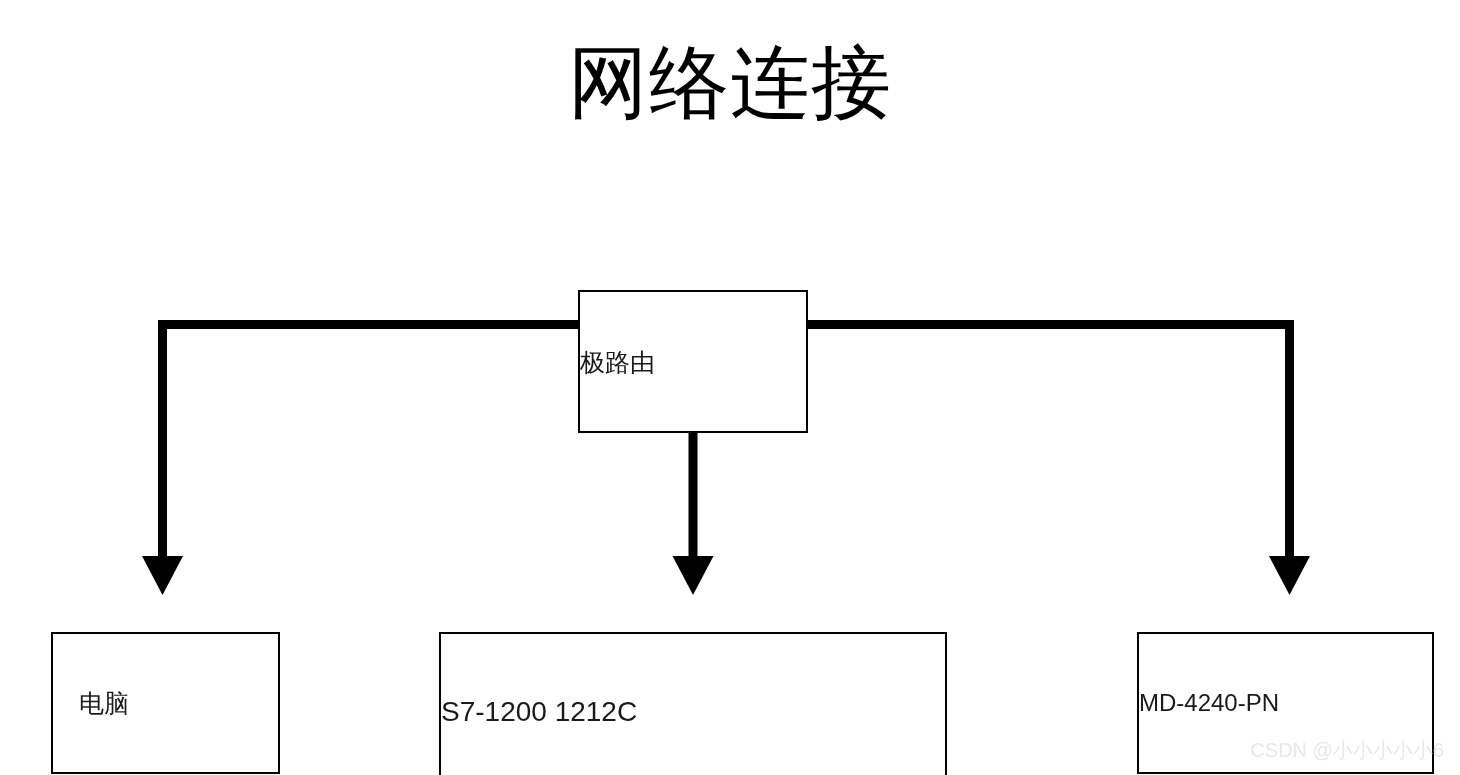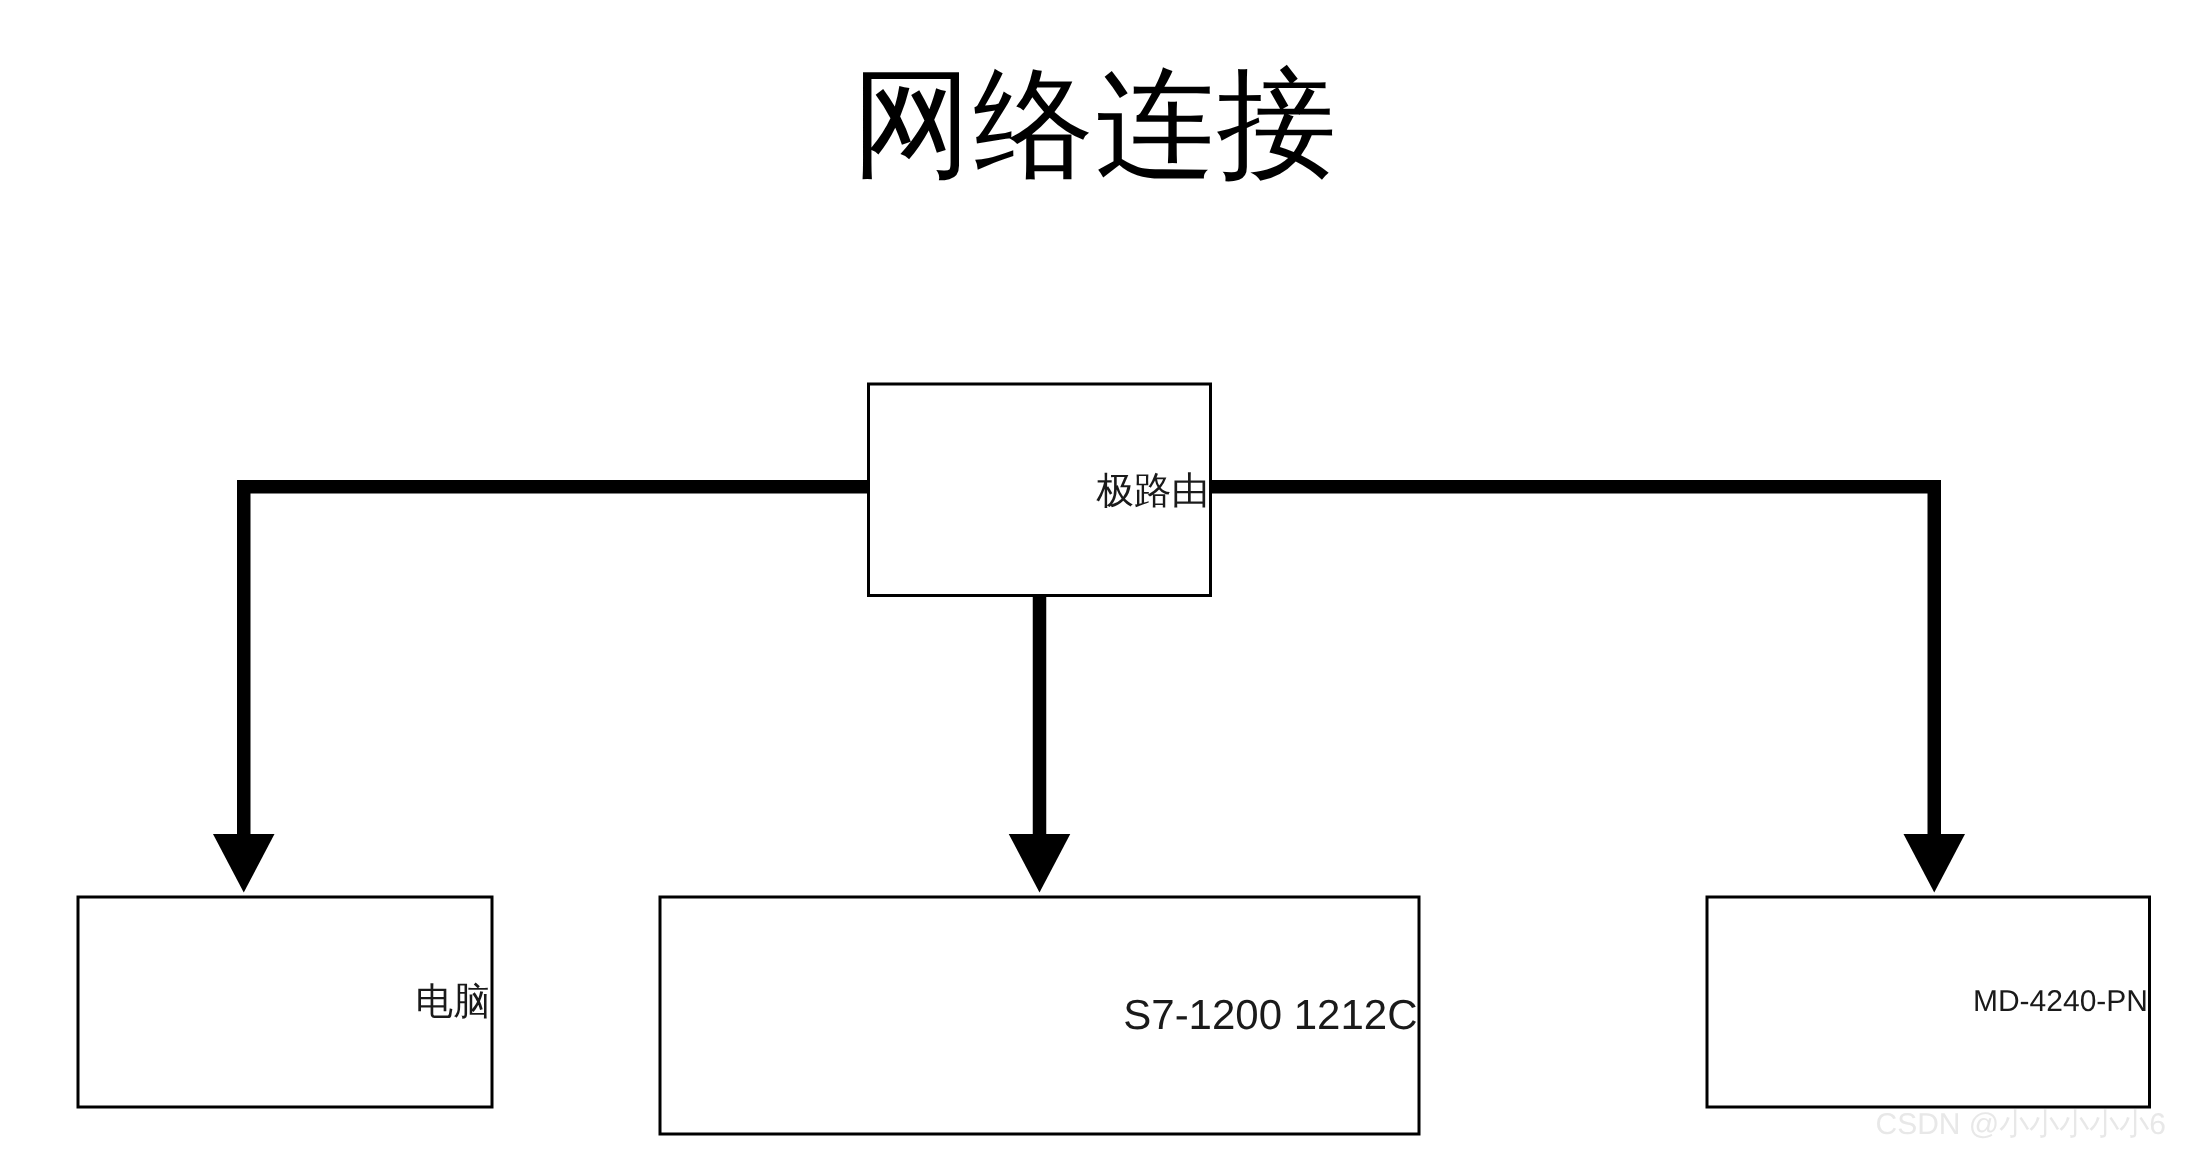--- a/index.html
+++ b/index.html
@@ -43,57 +43,59 @@
     white-space: nowrap;
     margin-top: 21px;
   }
   .node {
     position: absolute;
     box-sizing: border-box;
     border: 2px solid #000000;
     background: #ffffff;
     display: flex;
     align-items: center;
-    justify-content: flex-end;
+    justify-content: flex-start;
     z-index: 3;
+    margin-top: 35px;
   }
   .node-label {
     font-size: 25px;
     line-height: 30px;
     font-weight: 400;
     color: #1a1a1a;
     white-space: nowrap;
   }
   #node-router {
     left: 578px;
     top: 255px;
     width: 230px;
     height: 143px;
   }
   #node-router .node-label { font-size: 25px; }
   #node-computer {
     left: 51px;
     top: 597px;
-    width: 278px;
+    width: 229px;
     height: 142px;
+    padding-left: 26px;
   }
   #node-plc {
     left: 439px;
     top: 597px;
     width: 508px;
     height: 160px;
   }
   #node-plc .node-label { font-size: 28px; }
   #node-gateway {
     left: 1137px;
     top: 597px;
     width: 297px;
     height: 142px;
   }
-  #node-gateway .node-label { font-size: 20px; }
+  #node-gateway .node-label { font-size: 24px; }
   .watermark {
     position: absolute;
     right: 16px;
     bottom: 8px;
     font-size: 20px;
     line-height: 34px;
     color: #e8e8e8;
     white-space: nowrap;
     z-index: 5;
     user-select: none;

